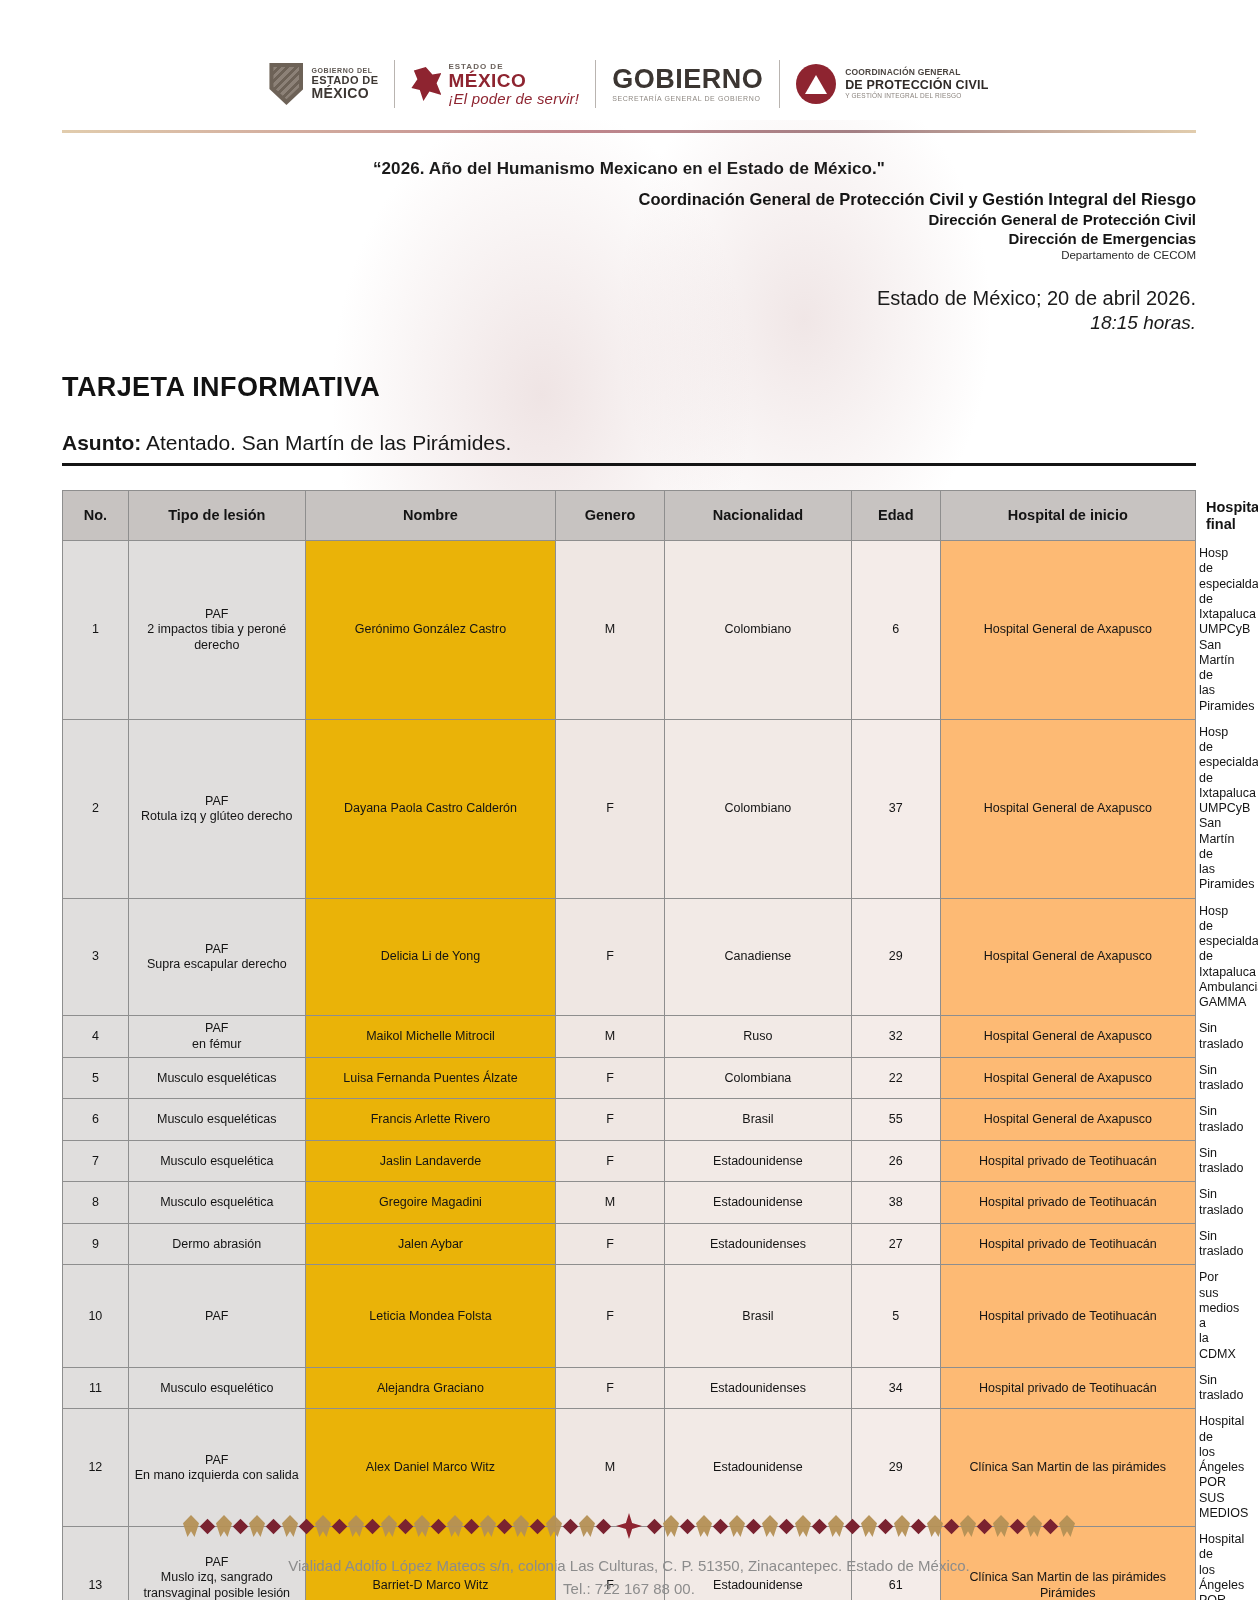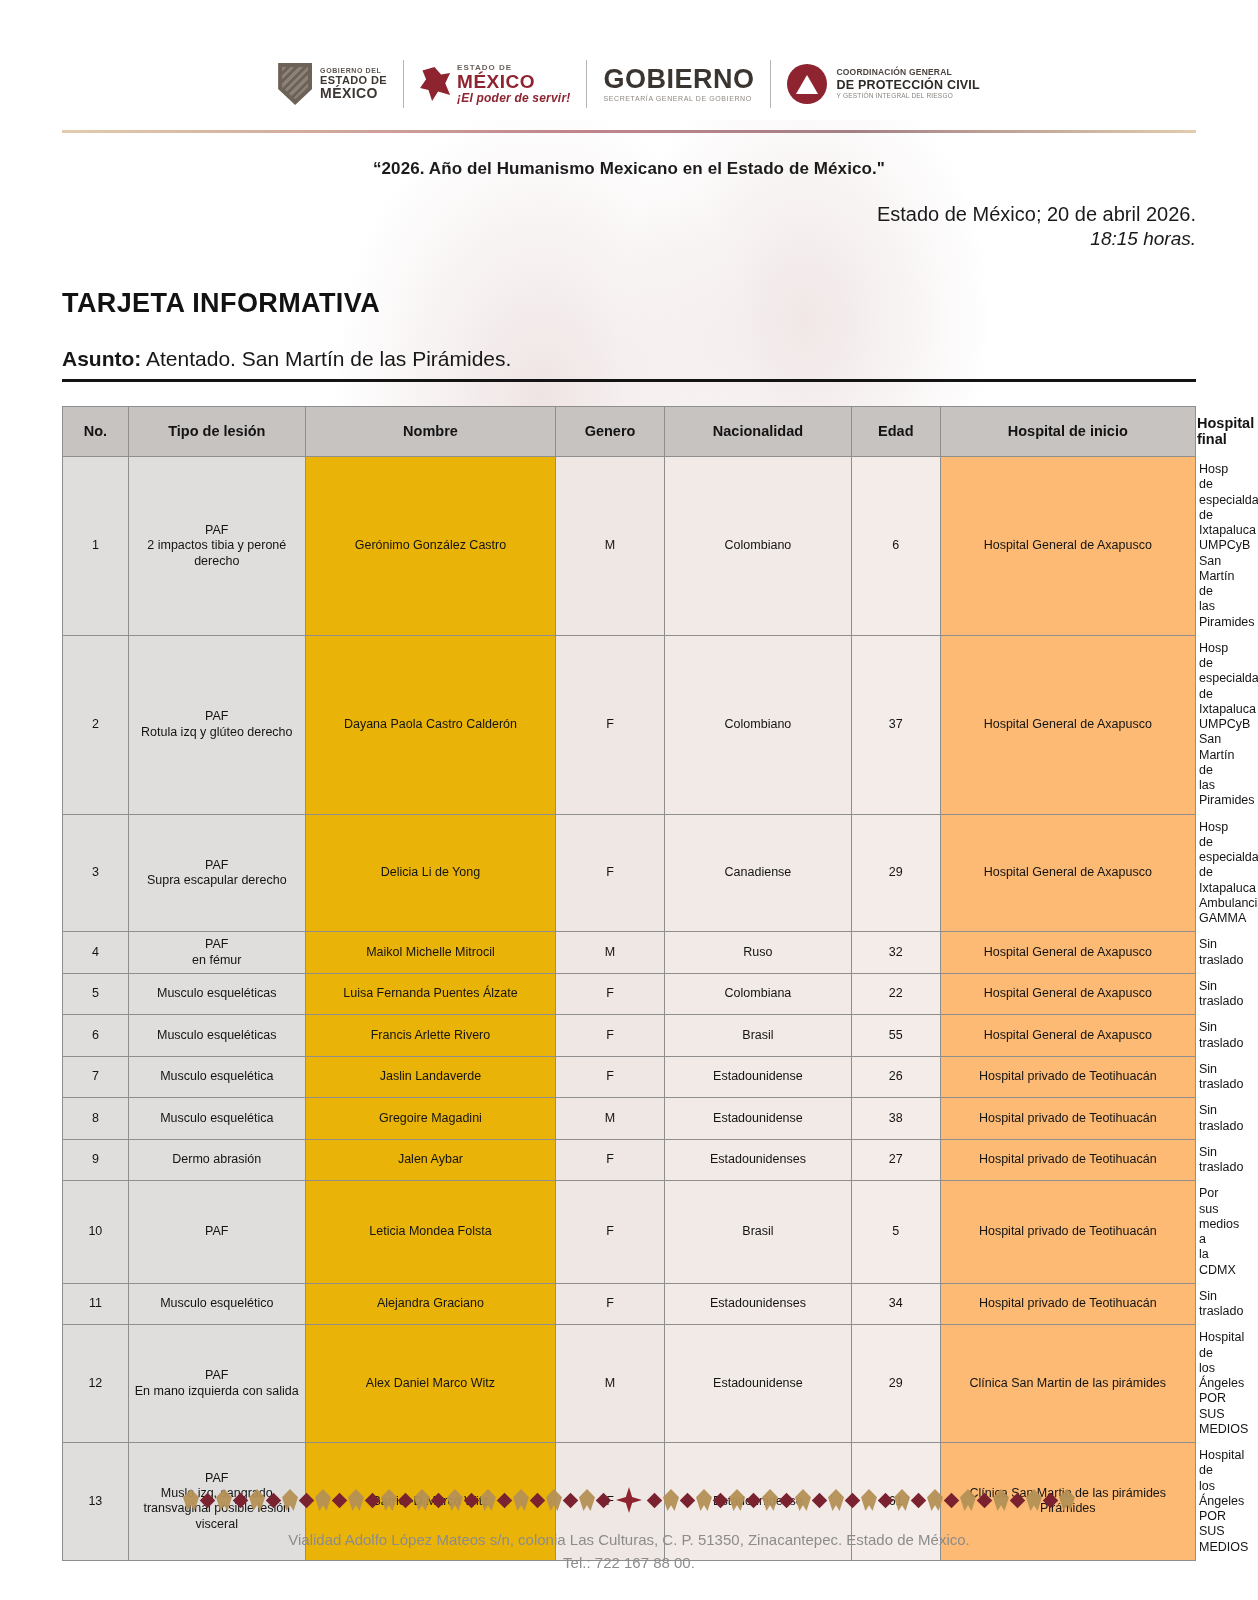--- a/index.html
+++ b/index.html
@@ -96,21 +96,21 @@
   .edomex {
     display: flex; align-items: center; gap: 7px;
   }
   .edomex-mark {
     width: 30px; height: 34px;
     background: #8e2430;
     clip-path: polygon(48% 0%, 70% 22%, 100% 18%, 84% 48%, 100% 82%, 60% 72%, 40% 100%, 28% 68%, 0% 62%, 20% 36%, 8% 10%);
   }
   .edomex-txt .e1 { font-size: 8px; color: #6b625c; letter-spacing: 1px; font-weight: 700; }
   .edomex-txt .e2 { font-size: 19px; color: #8e2430; font-weight: 800; letter-spacing: .5px; line-height: 1; }
-  .edomex-txt .e3 { font-size: 12px; color: #8e2430; font-style: italic; font-weight: 700; letter-spacing: .2px; }
+  .edomex-txt .e3 { font-size: 15px; color: #8e2430; font-style: italic; font-weight: 400; letter-spacing: .2px; }
 
   .gobierno .g1 { font-size: 27px; font-weight: 800; color: #3b3531; letter-spacing: .5px; line-height: 1; }
   .gobierno .g2 { font-size: 7px; color: #8e8882; letter-spacing: .6px; margin-top: 2px; }
 
   .pc-logo { display: flex; align-items: center; gap: 9px; }
   .pc-circle {
     width: 40px; height: 40px; border-radius: 50%;
     background: #8e2430;
     display: flex; align-items: center; justify-content: center;
     flex: none;
@@ -202,21 +202,21 @@
     text-align: center;
     vertical-align: middle;
     padding: 5px 3px;
     color: #141414;
   }
   table.victims th {
     background: #c7c3c1;
     font-size: 14.5px;
     font-weight: 700;
     line-height: 1.15;
-    padding: 8px 1px;
+    padding: 8px 10px;
   }
   table.victims td {
     font-size: 12.5px;
     line-height: 1.22;
   }
   td.c-no   { background: #e0dedd; }
   td.c-les  { background: #e0dedd; margin-top: 31px; }
   td.c-nom  { background: #eab308; }
   td.c-gen  { background: #efe7e3; }
   td.c-nac  { background: #f2eae6; margin-top: 21px; }
@@ -231,21 +231,20 @@
   col.w-nac  { width: 148px; }
   col.w-edad { width: 70px; }
   col.w-hi   { width: 202px; }
   col.w-hf   { width: 0; }
 
   
   .footer {
     position: absolute;
     left: 0; right: 0; bottom: 0;
     z-index: 3;
-    padding-bottom: 26px;
   }
   .greca {
     height: 34px;
     margin: 0 95px 12px 95px;
     display: flex;
     align-items: center;
     justify-content: center;
     gap: 3px;
     overflow: hidden;
   }
@@ -329,20 +328,26 @@
 
     </div>
   </div>
 
   <div class="header-rule"></div>
 
   <div class="content">
 
     <div class="year-title">“2026. Año del Humanismo Mexicano en el Estado de México."</div>
 
+    <div class="dept-block">
+      <div class="dept-1">Coordinación General de Protección Civil y Gestión Integral del Riesgo</div>
+      <div class="dept-2">Dirección General de Protección Civil</div>
+      <div class="dept-3">Dirección de Emergencias</div>
+      <div class="dept-4">Departamento de CECOM</div>
+    </div>
 
     <div class="place-block">
       <div class="place-1">Estado de México; 20 de abril 2026.</div>
       <div class="place-2">18:15 horas.</div>
     </div>
 
     <div class="doc-title">TARJETA INFORMATIVA</div>
 
     <div class="subject-row">
       <b>Asunto:</b>

